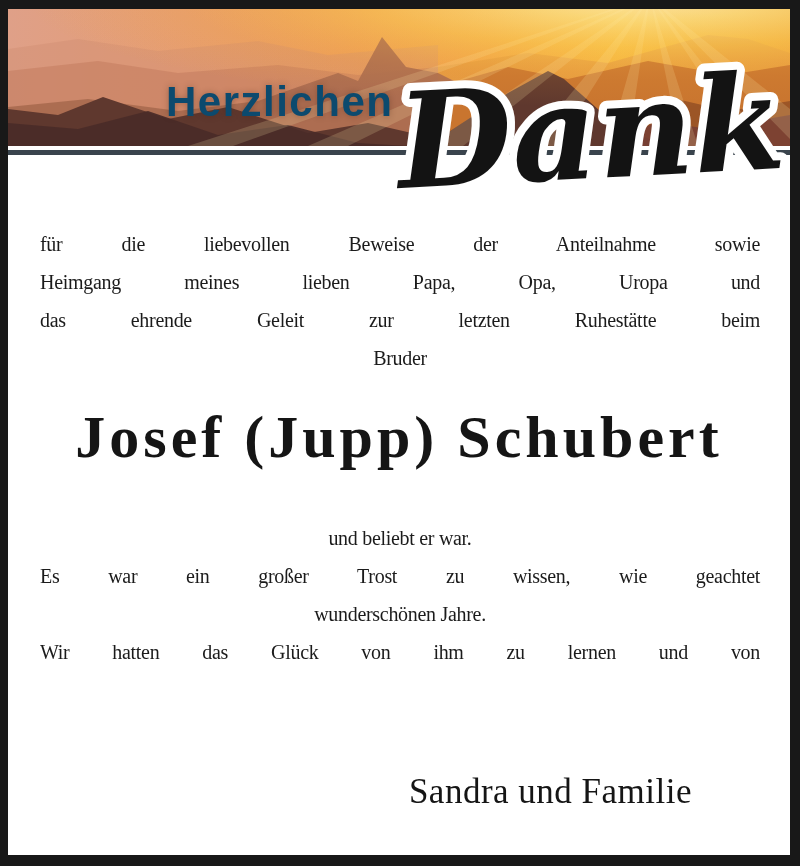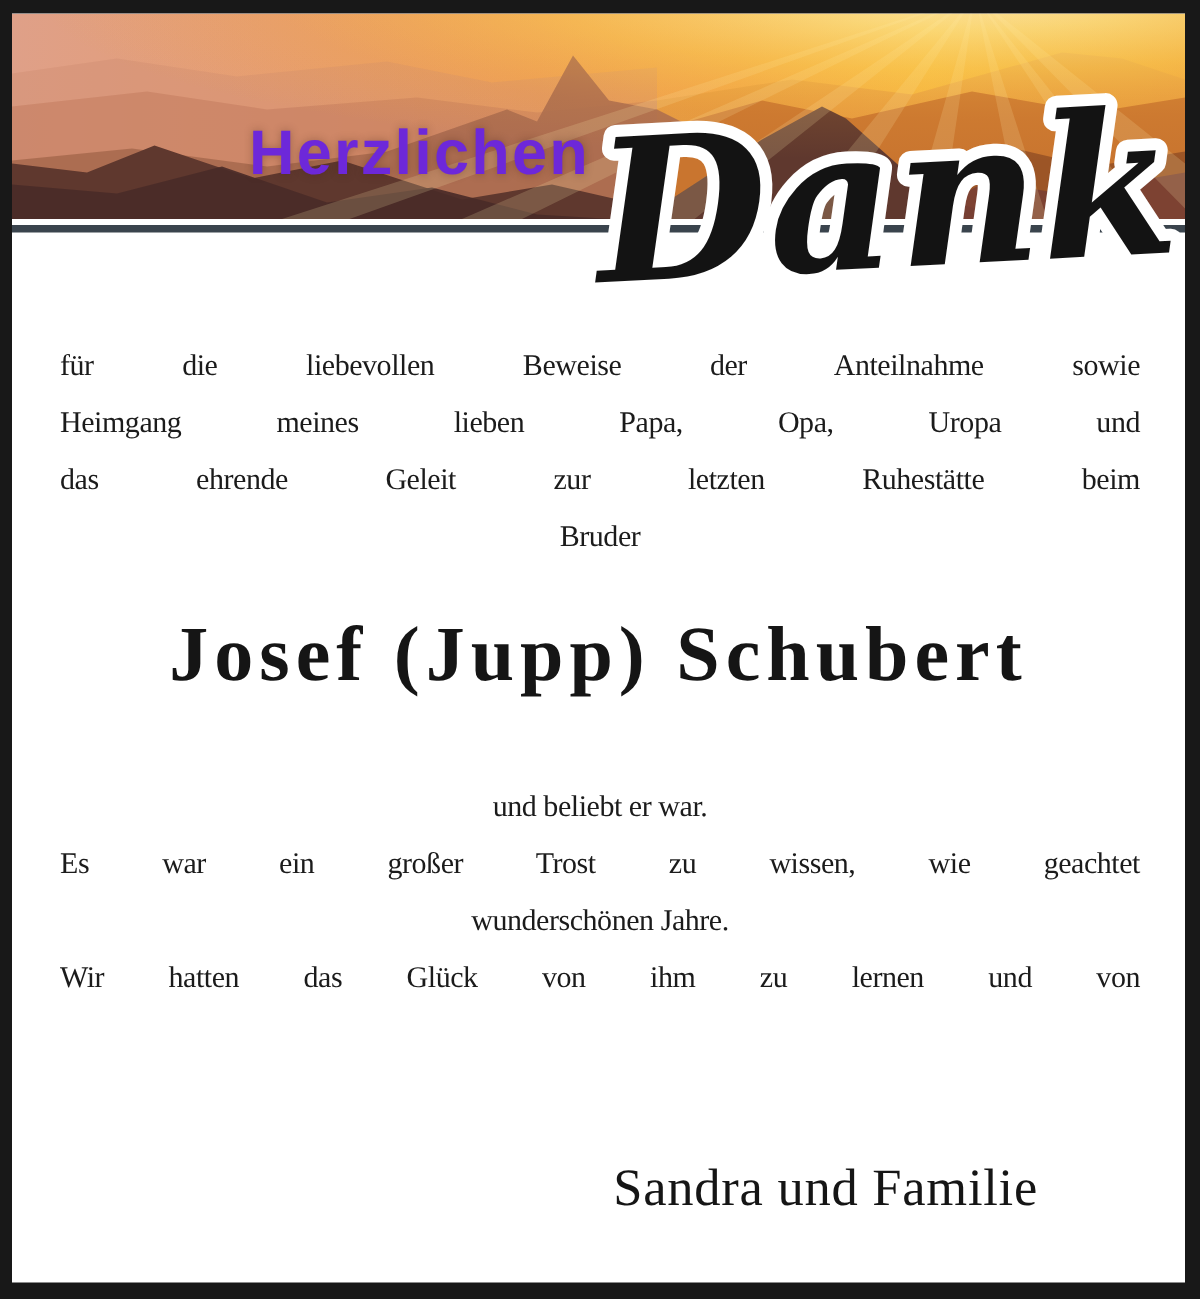--- a/index.html
+++ b/index.html
@@ -19,21 +19,21 @@
   }
   .photo svg{display:block;width:100%;height:100%;}
   .rule{
     position:absolute;left:0;top:141px;width:782px;height:5px;
     background:#3a444d;z-index:1;
   }
   .kicker{
     position:absolute;left:158px;top:70px;z-index:2;
     font-family:"Liberation Sans", sans-serif;
     font-weight:bold;font-size:42px;line-height:1.1;
-    letter-spacing:1.5px;color:#6d28d9;
+    letter-spacing:1.5px;color:#0c4a6e;
     text-shadow:0 0 6px rgba(70,35,20,.35);
     white-space:nowrap;
   }
   .dank-svg{
     position:absolute;left:390px;top:33px;width:388px;height:172px;
     z-index:3;overflow:visible;
   }
   .dank-svg text{
     font-family:"DejaVu Serif", serif;
     font-style:italic;font-weight:bold;
@@ -48,21 +48,21 @@
     font-size:20px;line-height:38px;letter-spacing:-0.3px;
     color:#1b1b1b;
   }
   .intro{top:216px;}
   .bodytext{top:510px;}
   .line{text-align:center;white-space:normal;}
   .line.j{text-align:justify;text-align-last:justify;}
   .name{
     position:absolute;left:0;top:397px;width:782px;
     text-align:center;
-    font-weight:bold;font-size:52px;line-height:62px;
+    font-weight:bold;font-size:60px;line-height:62px;
     letter-spacing:4px;color:#151515;
     white-space:nowrap;
   }
   .signature{
     position:absolute;top:762px;right:98px;
     font-weight:normal;font-size:35px;line-height:42px;
     letter-spacing:0.5px;color:#151515;
     white-space:nowrap;
   }
 </style>

